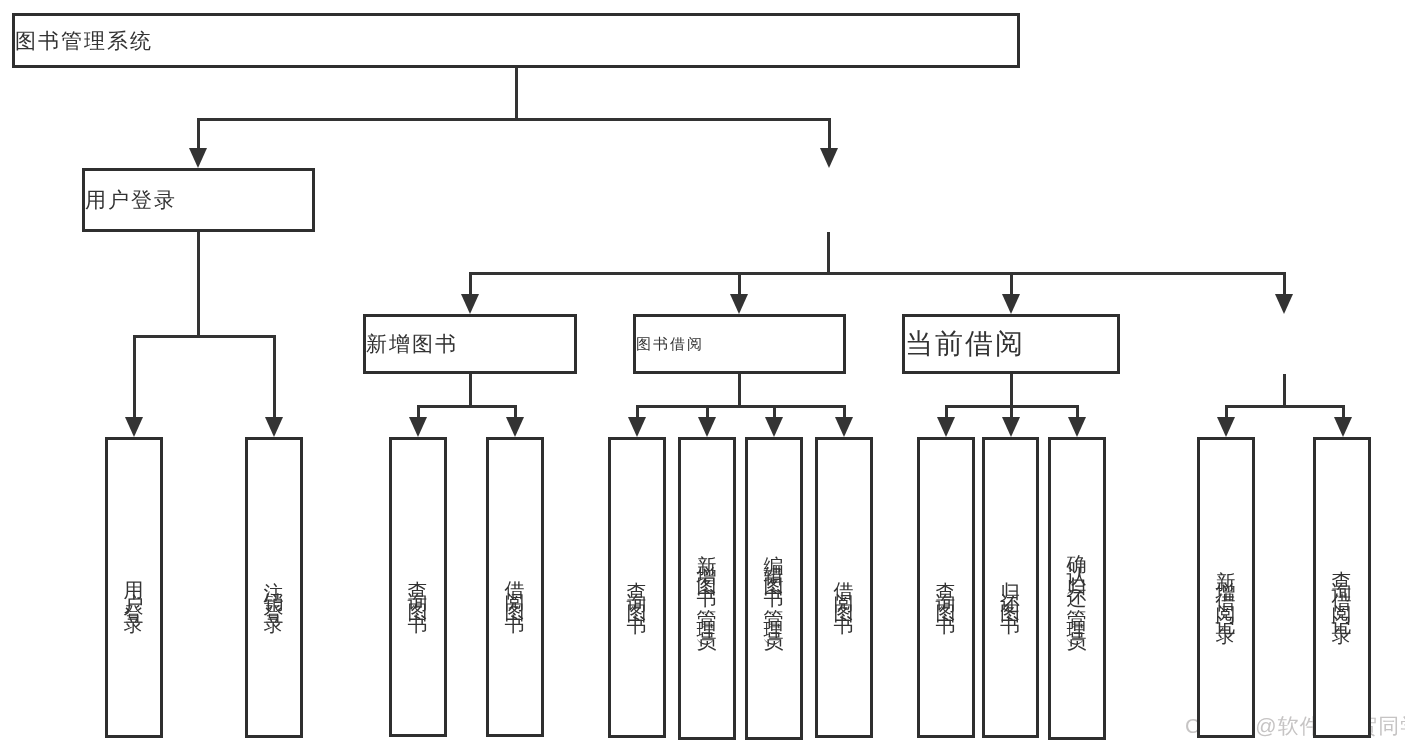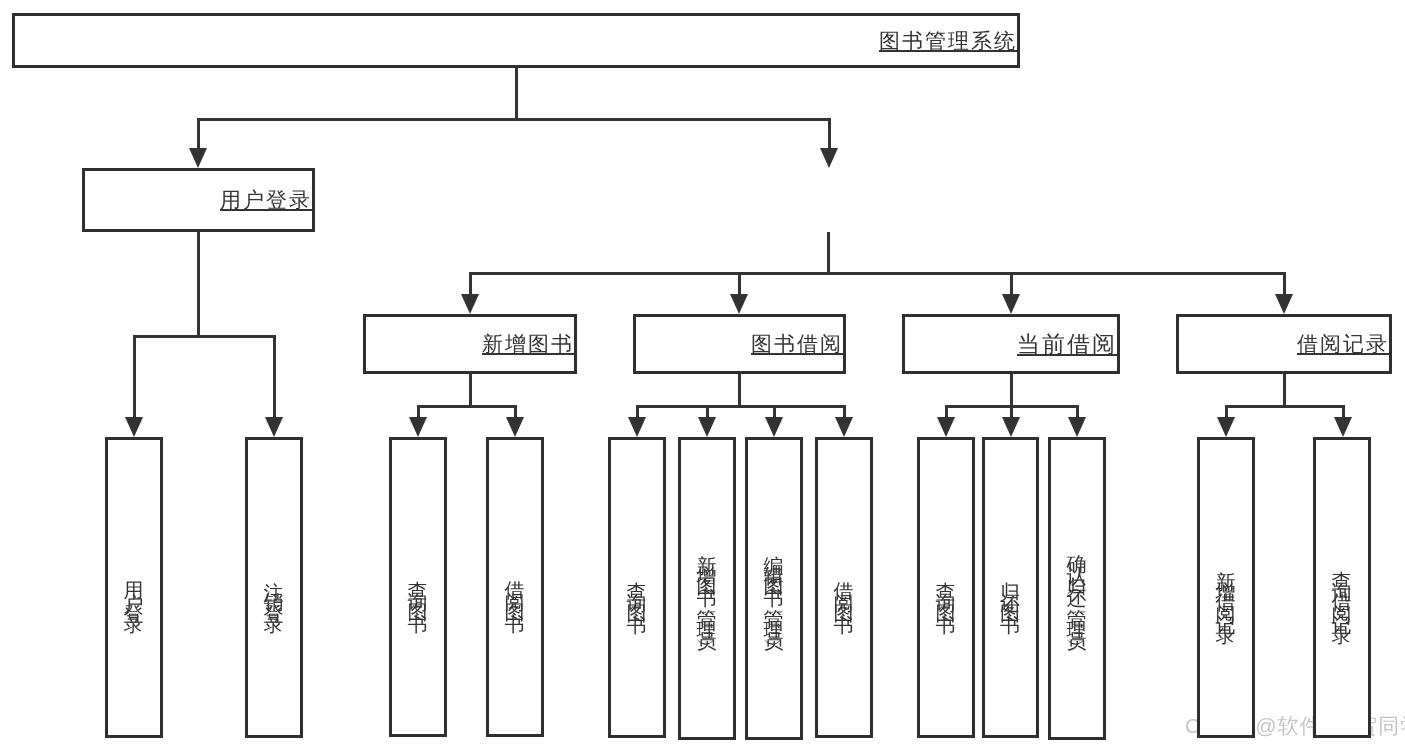--- a/index.html
+++ b/index.html
@@ -10,24 +10,23 @@
     background:#ffffff;
     overflow:hidden;
     font-family:"Liberation Sans","DejaVu Sans",sans-serif;
   }
   .hbox{
     position:absolute;
     box-sizing:border-box;
     background:#ffffff;
     display:flex;
     align-items:center;
-    justify-content:flex-end;
+    justify-content:flex-start;
     letter-spacing:2px;
     white-space:nowrap;
-    text-decoration:underline;
   }
   .vbox{
     position:absolute;
     box-sizing:border-box;
     background:#ffffff;
     display:flex;
     align-items:center;
     justify-content:center;
   }
   .vbox .vtext{
@@ -60,28 +59,25 @@
   <div class="watermark" style="color: rgb(198, 196, 196);">CSDN @软件_小贺同学</div>
 <div class="hbox" style="left: 12px; top: 13px; width: 1008px; height: 55px; border: 3px solid rgb(47, 47, 47); background: rgb(255, 255, 255); color: rgb(51, 51, 51); font-size: 21px;">
       <span>图书管理系统</span>
     </div>
     <div class="hbox" style="left: 82px; top: 168px; width: 233px; height: 64px; border: 3px solid rgb(47, 47, 47); background: rgb(255, 255, 255); color: rgb(51, 51, 51); font-size: 21px;">
       <span>用户登录</span>
     </div>
     <div class="hbox" style="left: 363px; top: 314px; width: 214px; height: 60px; border: 3px solid rgb(47, 47, 47); background: rgb(255, 255, 255); color: rgb(51, 51, 51); font-size: 21px;">
       <span>新增图书</span>
     </div>
-    <div class="hbox" style="left: 633px; top: 314px; width: 213px; height: 60px; border: 3px solid rgb(47, 47, 47); background: rgb(255, 255, 255); color: rgb(51, 51, 51); font-size: 21px;">
+    <div class="hbox" style="left: 633px; top: 314px; width: 213px; height: 60px; border: 3px solid rgb(47, 47, 47); background: rgb(255, 255, 255); color: rgb(51, 51, 51); font-size: 15px;">
       <span>图书借阅</span>
     </div>
-    <div class="hbox" style="left: 902px; top: 314px; width: 218px; height: 60px; border: 3px solid rgb(47, 47, 47); background: rgb(255, 255, 255); color: rgb(51, 51, 51); font-size: 23px;">
+    <div class="hbox" style="left: 902px; top: 314px; width: 218px; height: 60px; border: 3px solid rgb(47, 47, 47); background: rgb(255, 255, 255); color: rgb(51, 51, 51); font-size: 28px;">
       <span>当前借阅</span>
-    </div>
-    <div class="hbox" style="left: 1176px; top: 314px; width: 216px; height: 60px; border: 3px solid rgb(47, 47, 47); background: rgb(255, 255, 255); color: rgb(51, 51, 51); font-size: 21px;">
-      <span>借阅记录</span>
     </div>
     <div class="vbox" style="left: 105px; top: 437px; width: 58px; height: 301px; border: 3px solid rgb(47, 47, 47); background: rgb(255, 255, 255); color: rgb(51, 51, 51); font-size: 20px;">
       <span class="vtext">用户登录</span>
     </div>
     <div class="vbox" style="left: 245px; top: 437px; width: 58px; height: 301px; border: 3px solid rgb(47, 47, 47); background: rgb(255, 255, 255); color: rgb(51, 51, 51); font-size: 20px;">
       <span class="vtext">注销登录</span>
     </div>
     <div class="vbox" style="left: 389px; top: 437px; width: 58px; height: 300px; border: 3px solid rgb(47, 47, 47); background: rgb(255, 255, 255); color: rgb(51, 51, 51); font-size: 20px;">
       <span class="vtext">查询图书</span>
     </div>

